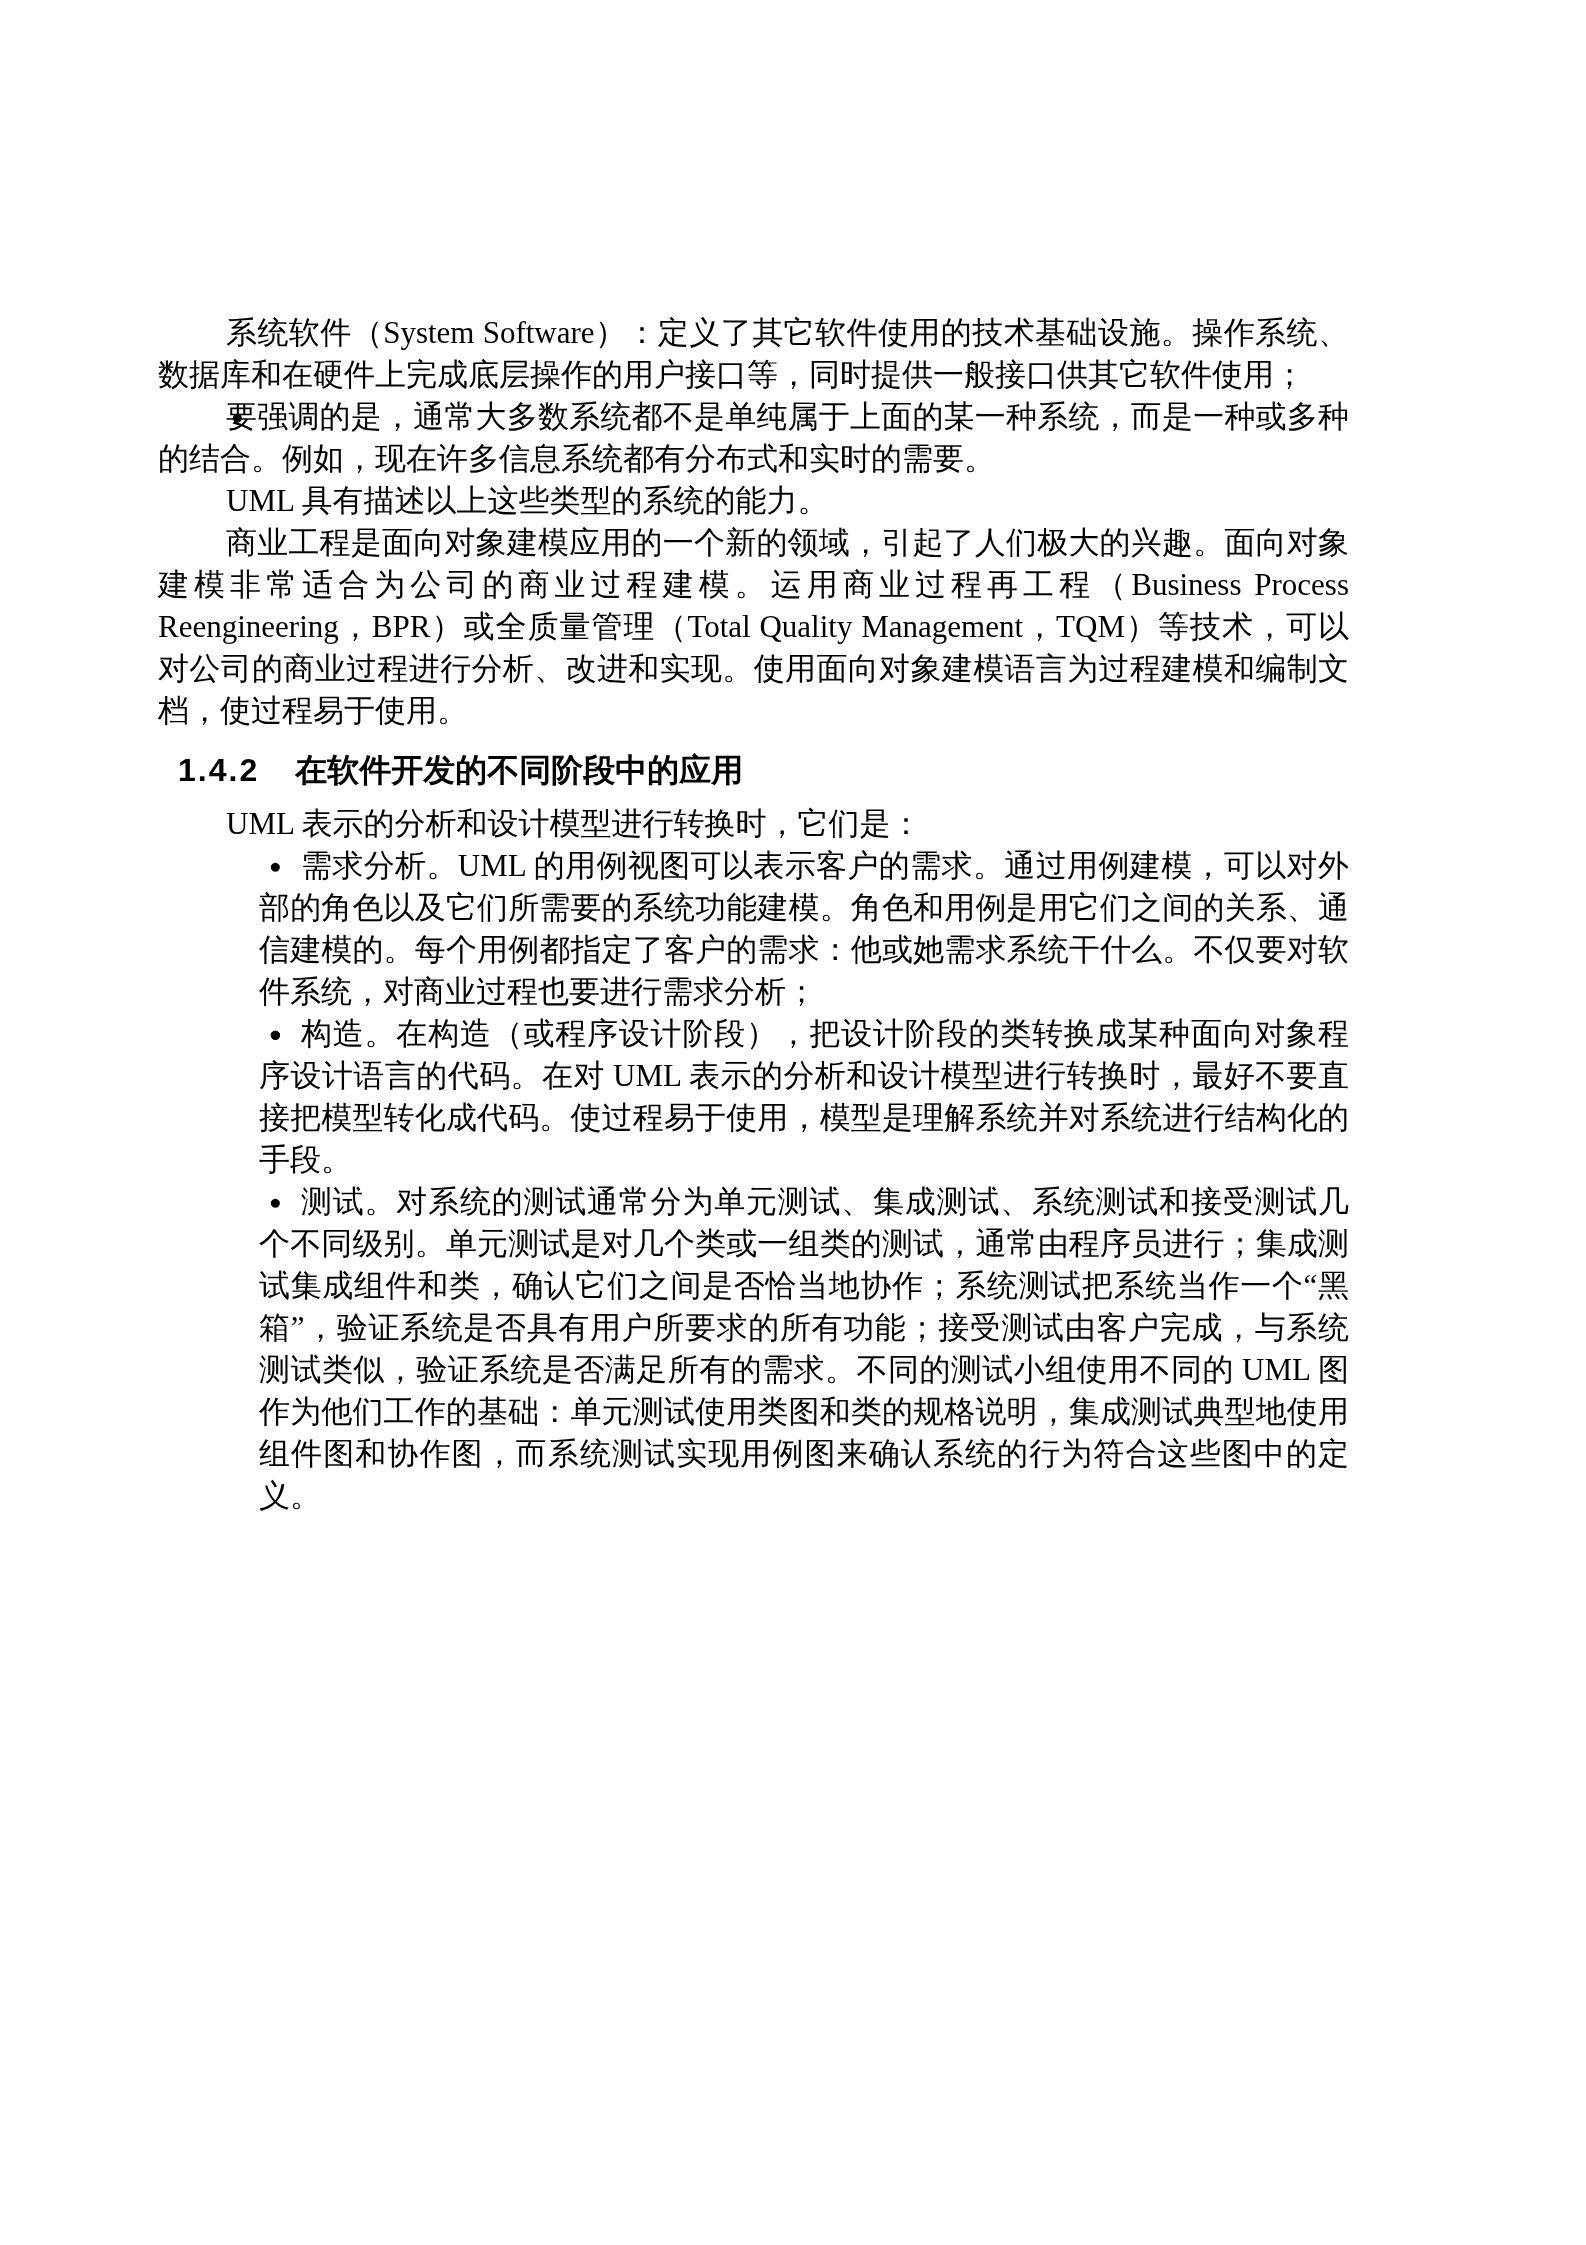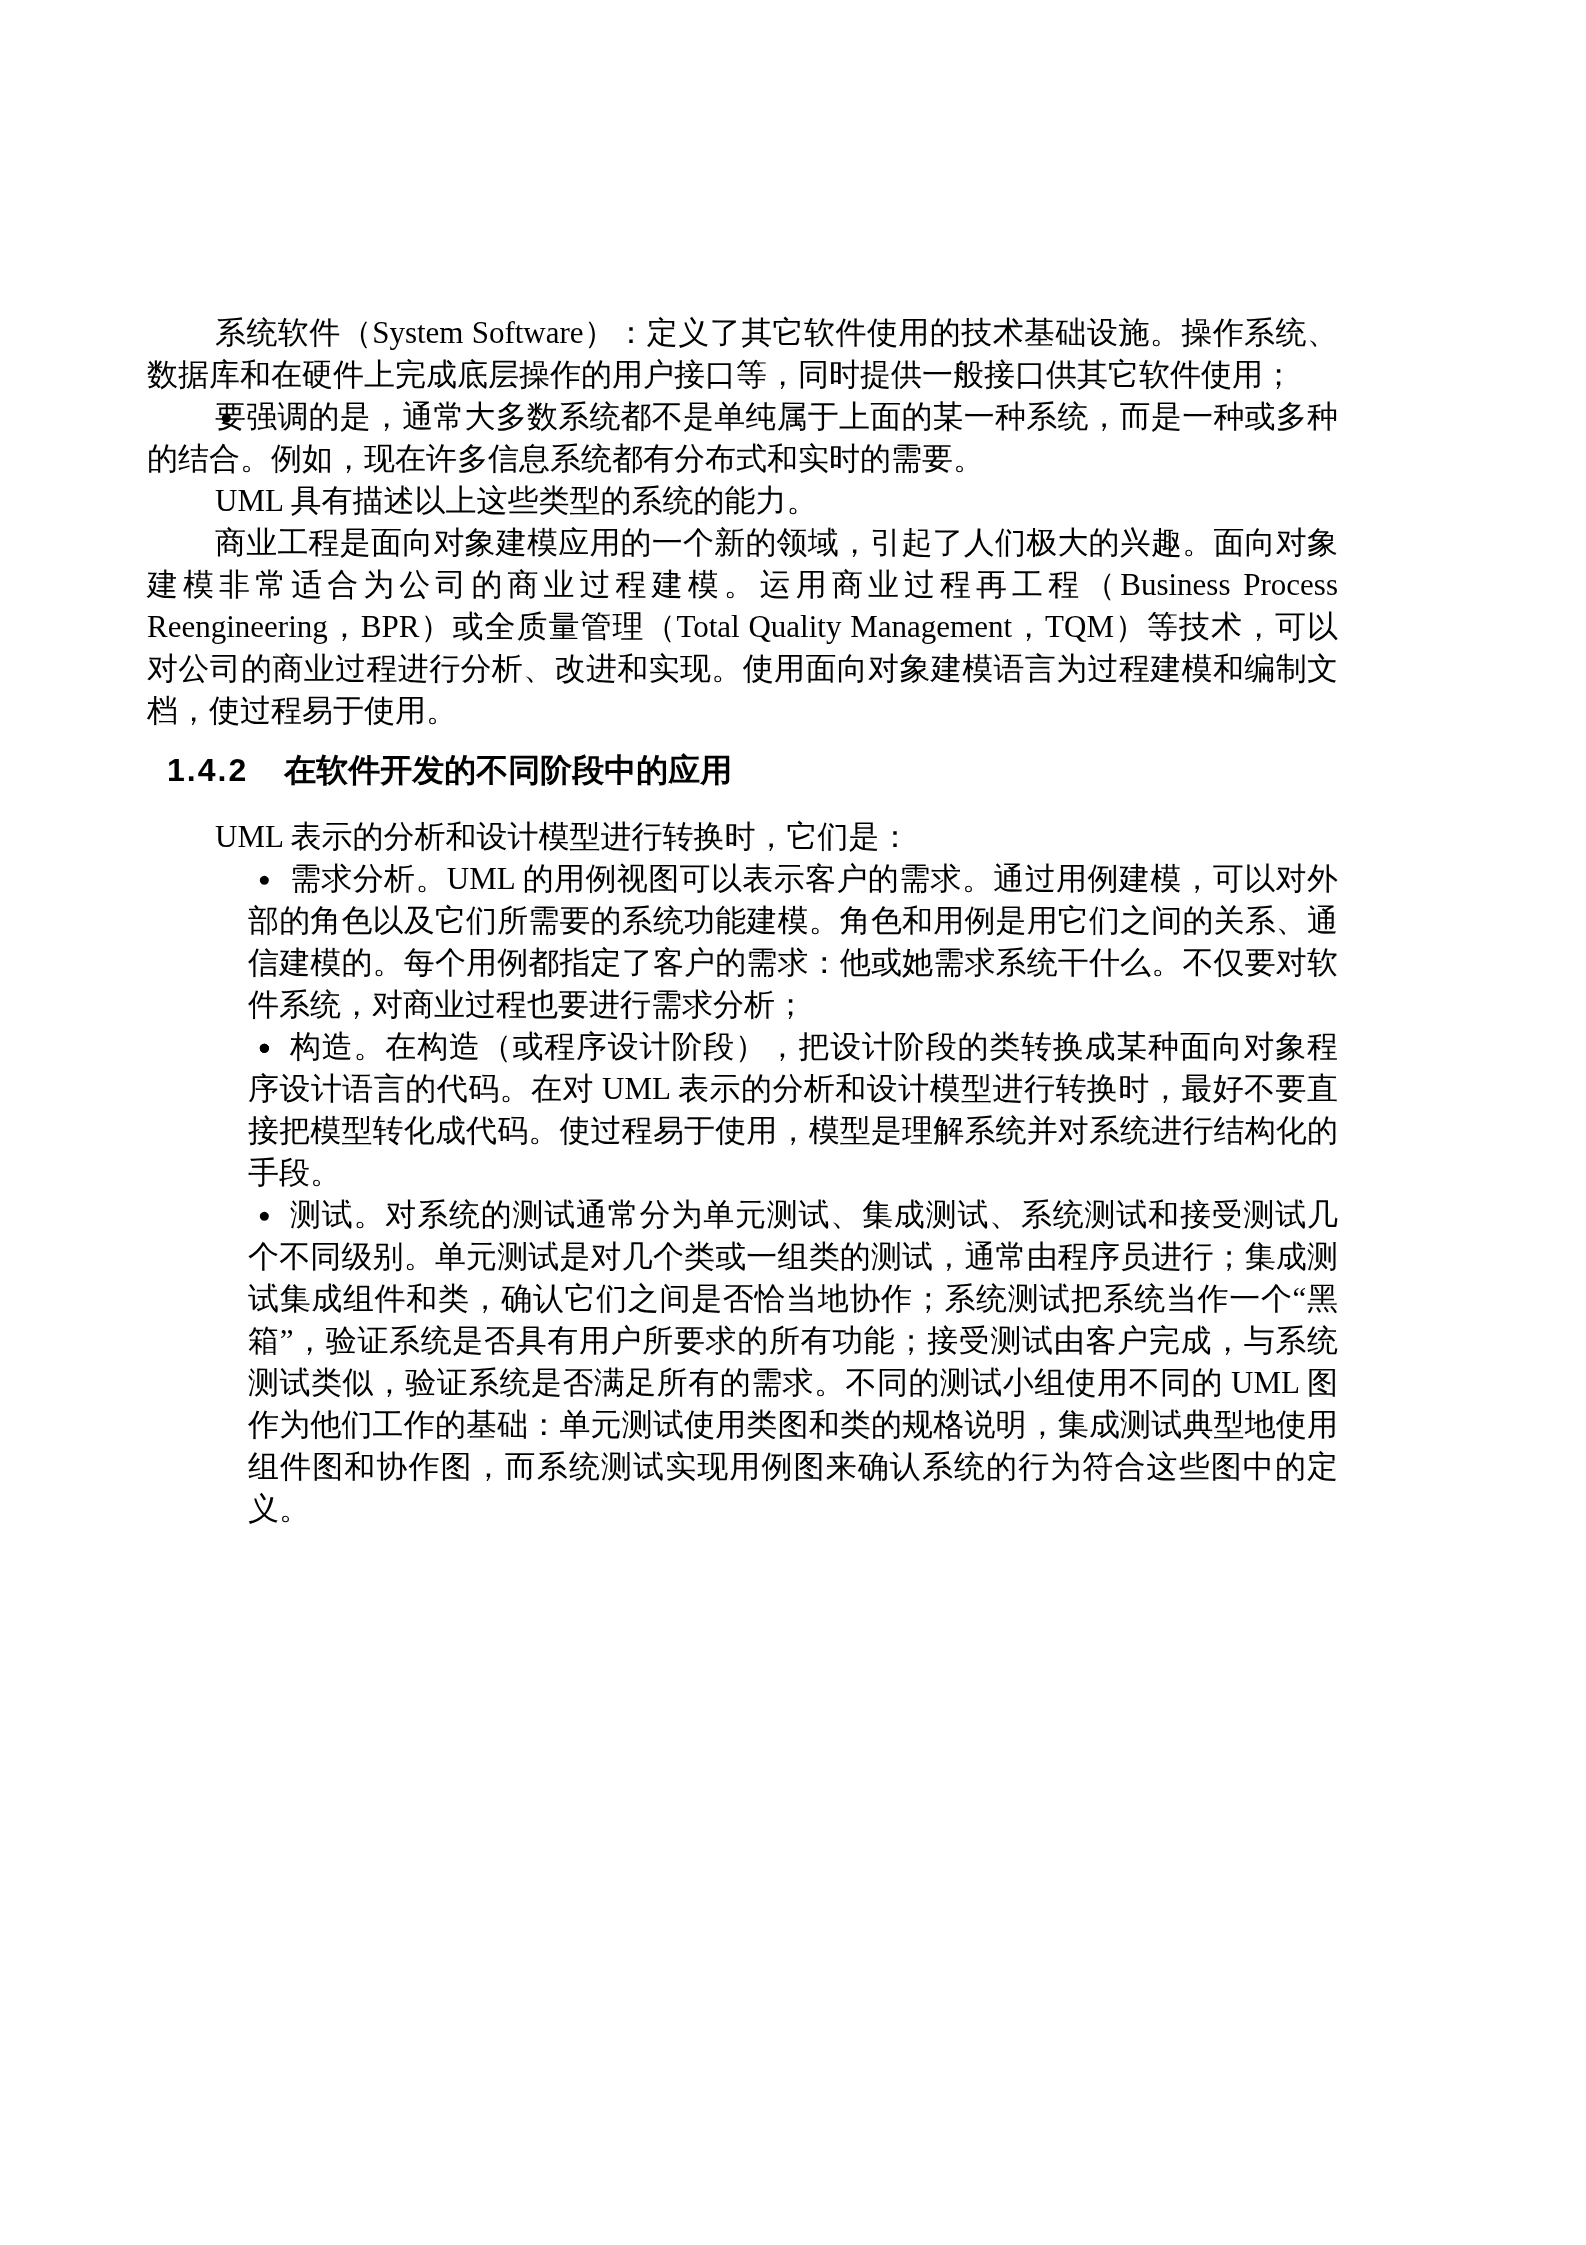--- a/index.html
+++ b/index.html
@@ -10,21 +10,21 @@
     width: 1586px;
     height: 2245px;
     background: #ffffff;
     color: #000000;
     font-family: "Liberation Serif", "DejaVu Serif", serif;
     position: relative;
     overflow: hidden;
   }
   .page {
     position: absolute;
-    left: 147px;
+    left: 158px;
     top: 312px;
     width: 1191px;
     font-size: 31px;
     line-height: 42px;
     text-align: justify;
   }
   .para {
     margin: 0;
     padding: 0;
     text-indent: 68px;
@@ -47,21 +47,21 @@
     left: 73px;
   }
   .bullet-item.l2 {
     padding-left: 101px;
     text-indent: 42px;
   }
   .bullet-item.l2 .bullet {
     left: 111px;
   }
   .heading {
-    margin: 16px 0 24px 0;
+    margin: 16px 0 11px 0;
     padding-left: 20px;
     font-family: "Liberation Sans", "DejaVu Sans", sans-serif;
     font-weight: bold;
     font-size: 32px;
     line-height: 44px;
     text-indent: 0;
     text-align: left;
   }
   .heading .heading-num {
     display: inline-block;

